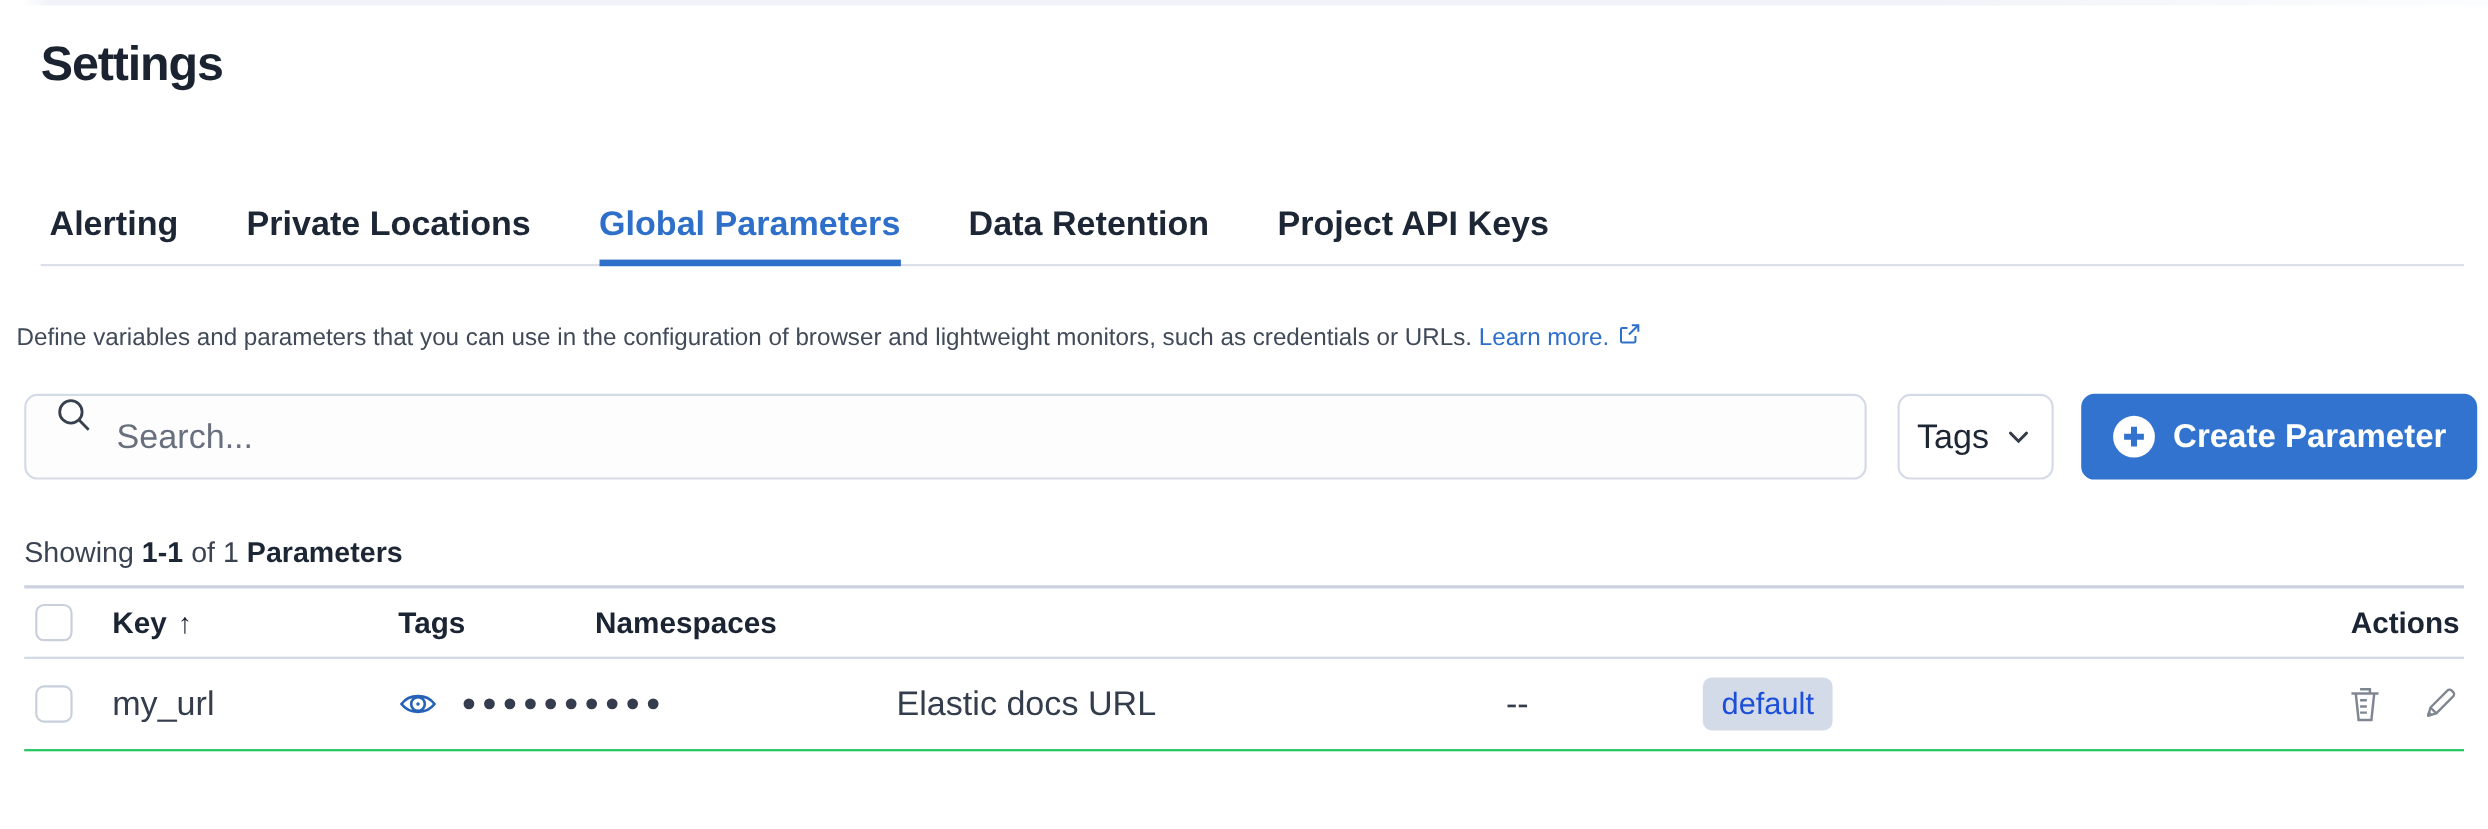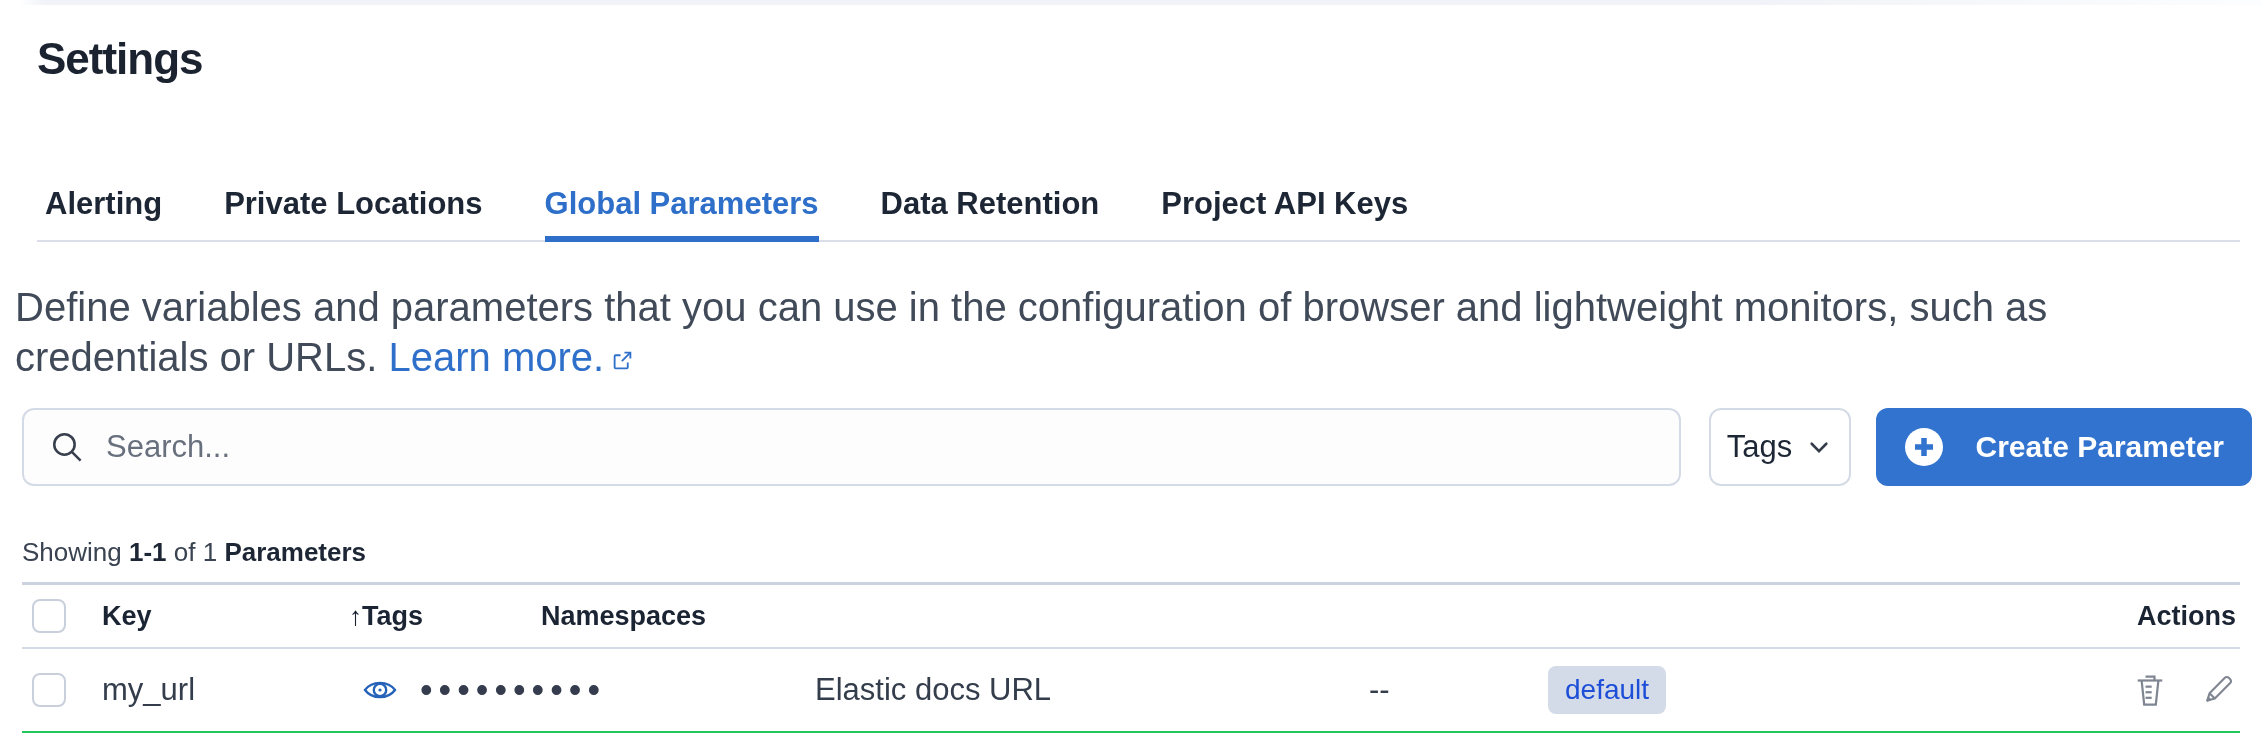--- a/index.html
+++ b/index.html
@@ -13,50 +13,50 @@
 
   
   .header { padding:26px 22px 0 37px; }
   .page-title { font-size:44px; line-height:66px; font-weight:700; letter-spacing:-1px; color:#1b2330; }
 
   .tabs { display:flex; gap:62px; margin-top:96px; padding-left:8px; border-bottom:2px solid #dadfe9; }
   .tab { font-size:31px; line-height:32px; font-weight:700; color:#1d2634; padding-bottom:16px; cursor:pointer; white-space:nowrap; }
   .tab.active { color:#2e6fca; border-bottom:6px solid #2e6fca; margin-bottom:-2px; }
 
   
-  .desc { margin:40px 22px 0 15px; max-width:2212px; font-size:40px; line-height:50px; color:#404a58; }
+  .desc { margin:40px 22px 0 15px; max-width:2212px; font-size:22px; line-height:50px; color:#404a58; }
   .desc a { color:#2e6fca; text-decoration:none; cursor:pointer; }
   .ext-icon { display:inline-block; vertical-align:baseline; margin-left:8px; }
 
   
   .toolbar { display:flex; align-items:stretch; margin:26px 10px 0 22px; height:78px; }
-  .search-box { flex:1; display:flex; align-items:center; gap:22px; padding:0 26px;
+  .search-box { flex:1; display:flex; gap:22px; padding:0 26px;
     background:#fdfdfe; border:2px solid #d5dbe6; border-radius:12px; }
   .search-box input { flex:1; border:none; outline:none; background:transparent;
     font-family:"Liberation Sans", sans-serif; font-size:31px; color:#1d2634; }
   .search-box input::placeholder { color:#69707d; opacity:1; }
   .tags-btn { width:142px; margin-left:28px; display:flex; align-items:center; justify-content:center; gap:14px;
     background:#ffffff; border:2px solid #d5dbe6; border-radius:12px;
     font-size:31px; color:#1d2634; font-weight:500; cursor:pointer; }
-  .create-btn { margin-left:25px; display:flex; align-items:center; justify-content:center; gap:32px;
+  .create-btn { margin-left:25px; display:flex; align-items:center; justify-content:center; gap:16px;
     background:#3173ce; border:none; border-radius:12px; padding:0 28px;
     font-family:"Liberation Sans", sans-serif; font-size:30px; font-weight:600; color:#ffffff; cursor:pointer; white-space:nowrap; }
 
   
   .summary { margin:50px 22px 0 22px; font-size:26px; line-height:32px; color:#3a4351; }
   .summary b { color:#1d2634; font-weight:700; }
 
   
   .table { margin:14px 22px 0 22px; border-top:3px solid #ccd3df; }
   .t-row { display:flex; align-items:center; }
   .t-head { height:64px; border-bottom:2px solid #d3dae6; font-size:27px; font-weight:700; color:#1b2433; }
   .t-body { height:84px; border-bottom:2px solid #22c55e; font-size:31px; color:#343d4c; }
 
   .c-check { width:80px; padding-left:10px; display:flex; align-items:center; }
-  .c-key   { width:260px; display:flex; align-items:center; gap:10px;justify-content:space-between; }
+  .c-key   { width:260px; display:flex; align-items:center; gap:10px; }
   .c-value { width:453px; display:flex; align-items:center; gap:22px; }
   .c-desc  { width:554px; }
   .c-tags  { width:179px; }
   .c-ns    { width:460px; }
   .c-act   { flex:1; display:flex; align-items:center; justify-content:flex-end; gap:32px; padding-right:4px; }
 
   .checkbox { width:34px; height:34px; background:#ffffff; border:2px solid #c9d0dc; border-radius:8px; cursor:pointer; }
   .sort-arrow { font-size:26px; font-weight:400; color:#1b2433; }
 
   .masked-dots { font-size:36px; letter-spacing:6px; color:#343c4d; line-height:34px; }

